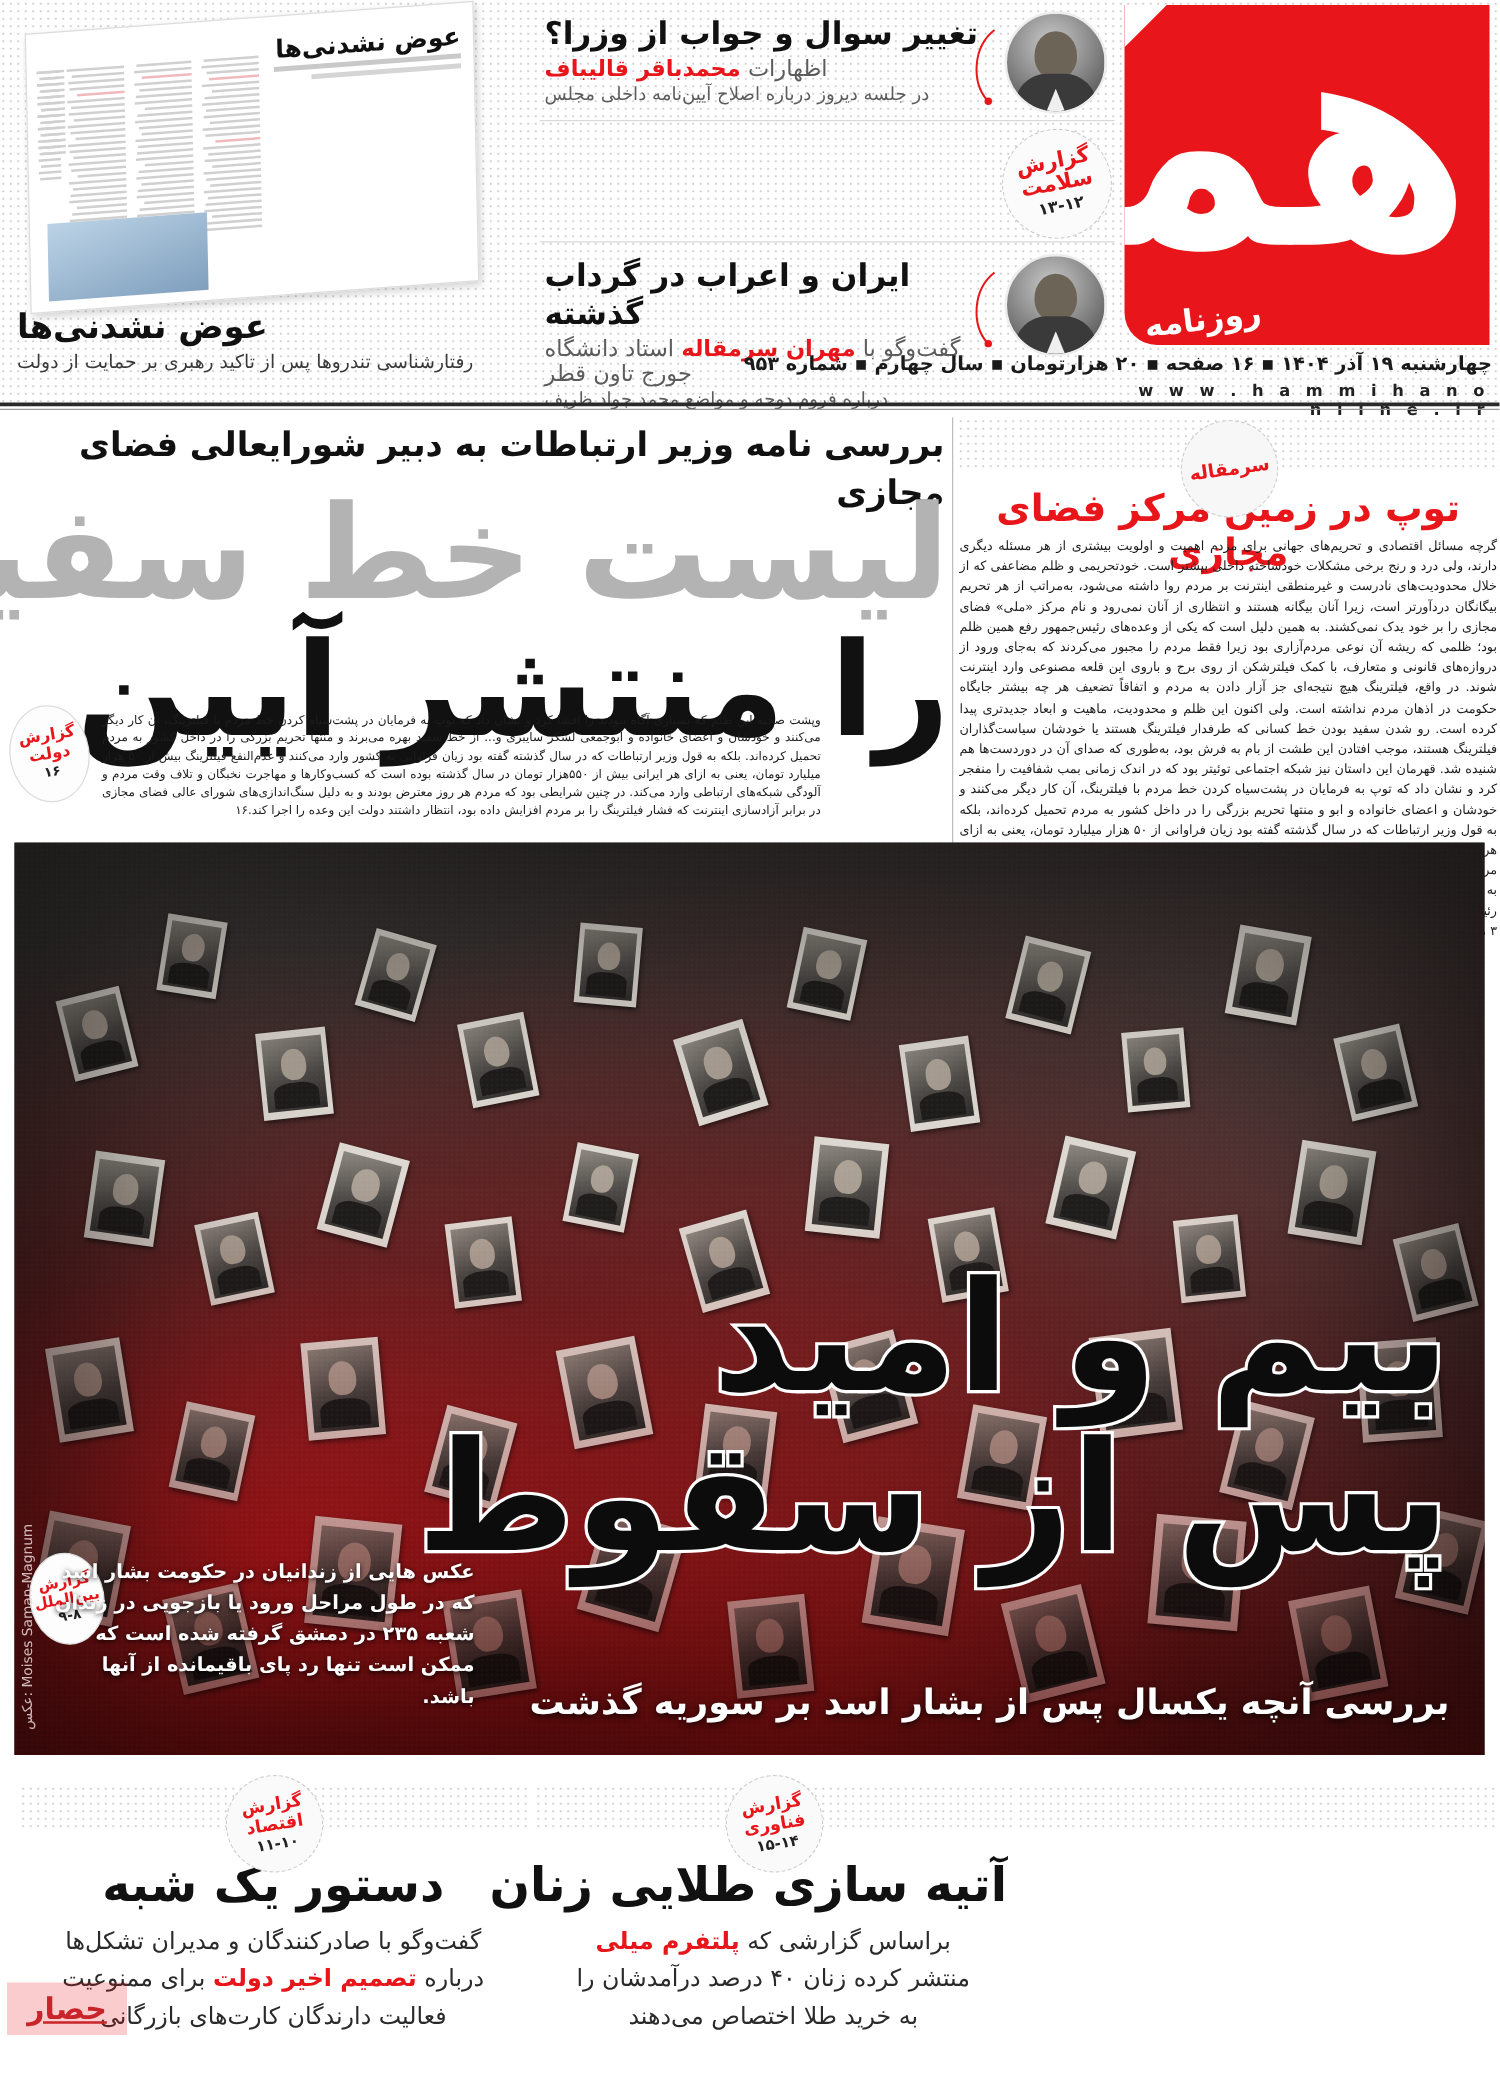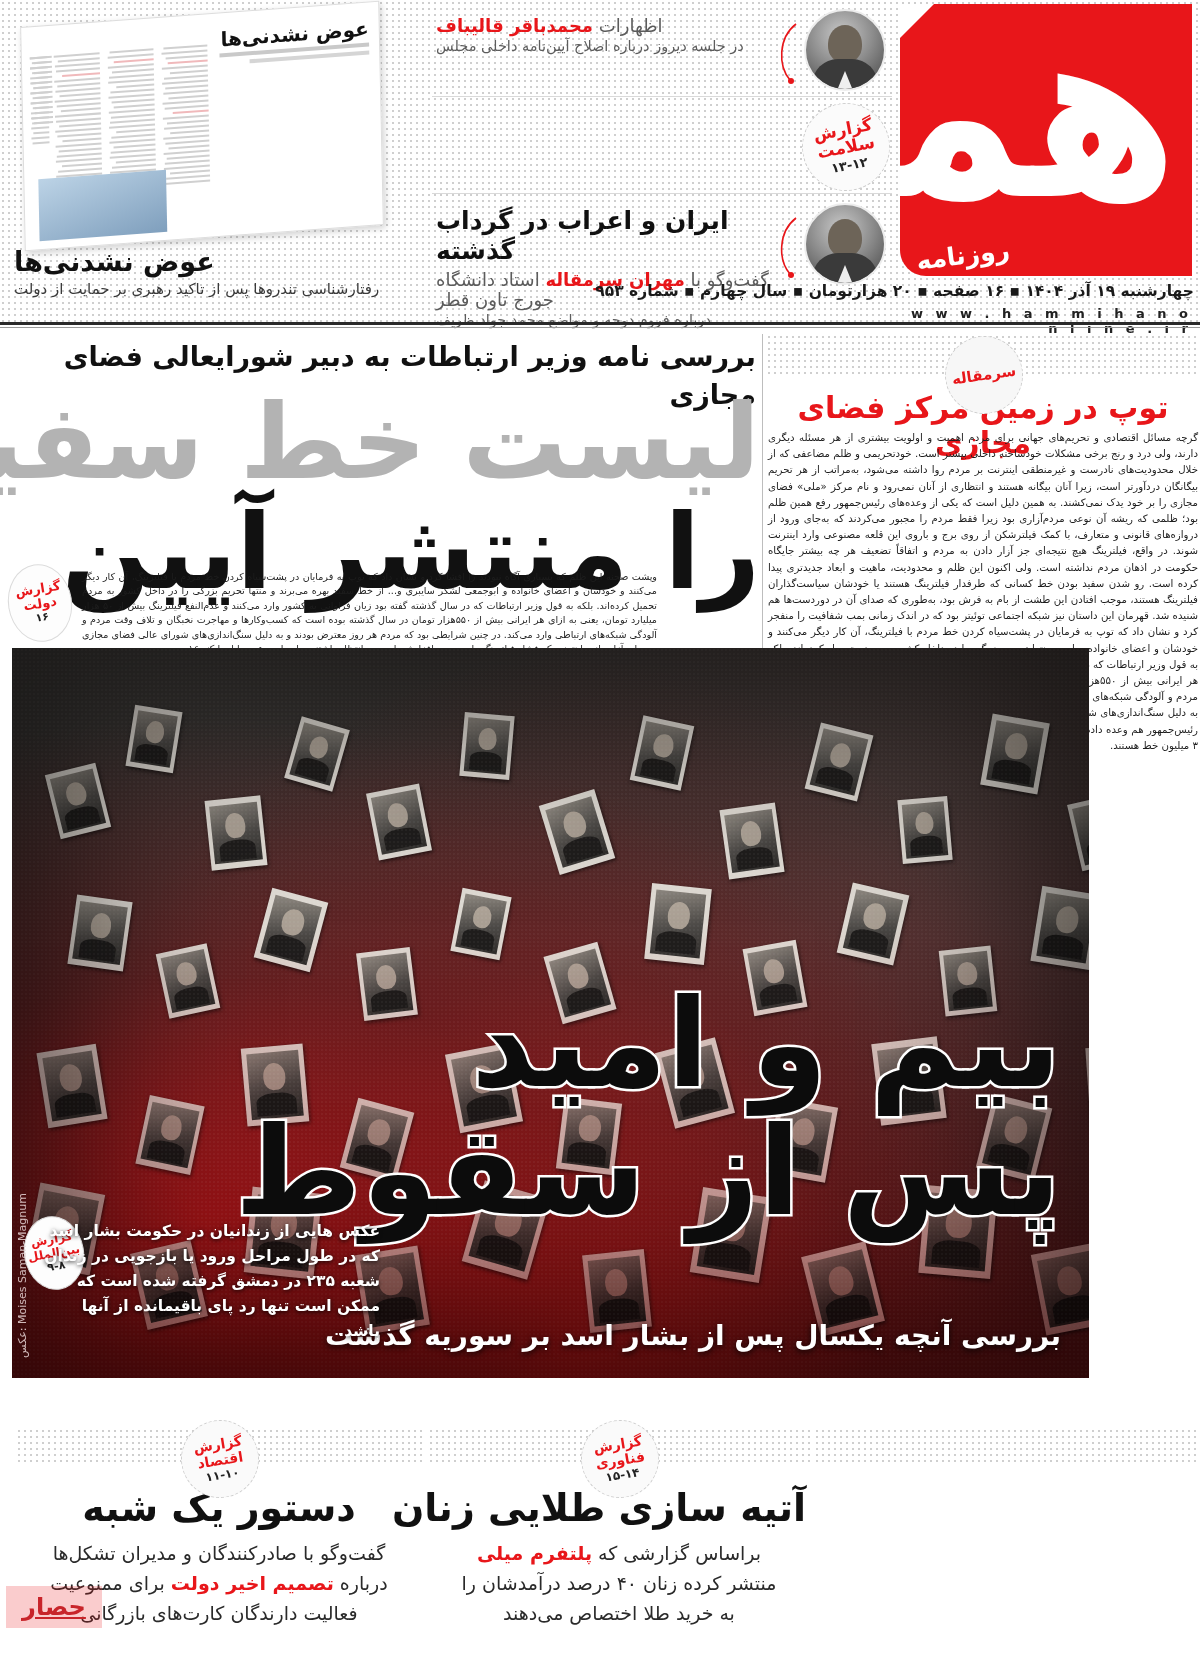--- a/index.html
+++ b/index.html
@@ -165,21 +165,21 @@
     position:absolute;left:0;right:0;top:56px;text-align:center;
     font-size:30px;font-weight:bold;color:#e8161a;
   }
   .edit-body{
     position:absolute;left:2px;right:2px;top:96px;
     font-size:10.2px;line-height:16.2px;color:#1d1d1d;text-align:justify;
   }
 
   
   .photo{
-    position:absolute;left:12px;top:648px;width:1077px;height:730px;overflow:hidden;
+    position:absolute;left:12px;top:674px;width:1176px;height:730px;overflow:hidden;
     background:#23201f;
   }
   .photo .base{
     position:absolute;inset:0;
     background:
       radial-gradient(ellipse at 18% 78%, rgba(190,25,30,.85) 0%, rgba(140,20,24,.45) 30%, rgba(0,0,0,0) 62%),
       radial-gradient(ellipse at 52% 95%, rgba(210,40,40,.75) 0%, rgba(120,20,22,.35) 38%, rgba(0,0,0,0) 70%),
       radial-gradient(ellipse at 85% 40%, rgba(120,70,70,.35) 0%, rgba(0,0,0,0) 60%),
       linear-gradient(170deg,#3b3836 0%,#34302e 35%,#4a2a2b 65%,#6b2124 100%);
   }
@@ -428,20 +428,21 @@
         <div class="t-photo">
           <div class="head"></div>
             <div class="body"></div>
             <div class="shirt"></div>
         </div>
         <svg class="t-hook" viewBox="0 0 26 62">
           <path d="M22 2 C 4 16, 4 44, 16 58" stroke="#e8161a" stroke-width="1.6" fill="none"></path>
           <circle cx="17" cy="59" r="3" fill="#e8161a"></circle>
         </svg>
         <div class="t-text">
+          <div class="t-title">تغییر سوال و جواب از وزرا؟</div>
           <div class="t-l1">
             <span>اظهارات </span><span class="hl">محمدباقر قالیباف</span>
           </div>
           <div class="t-l2">در جلسه دیروز درباره اصلاح آیین‌نامه داخلی مجلس</div>
         </div>
       </div>
 
       <div class="teaser">
         <div class="t-badge">
           <div class="b1">گزارش</div>

